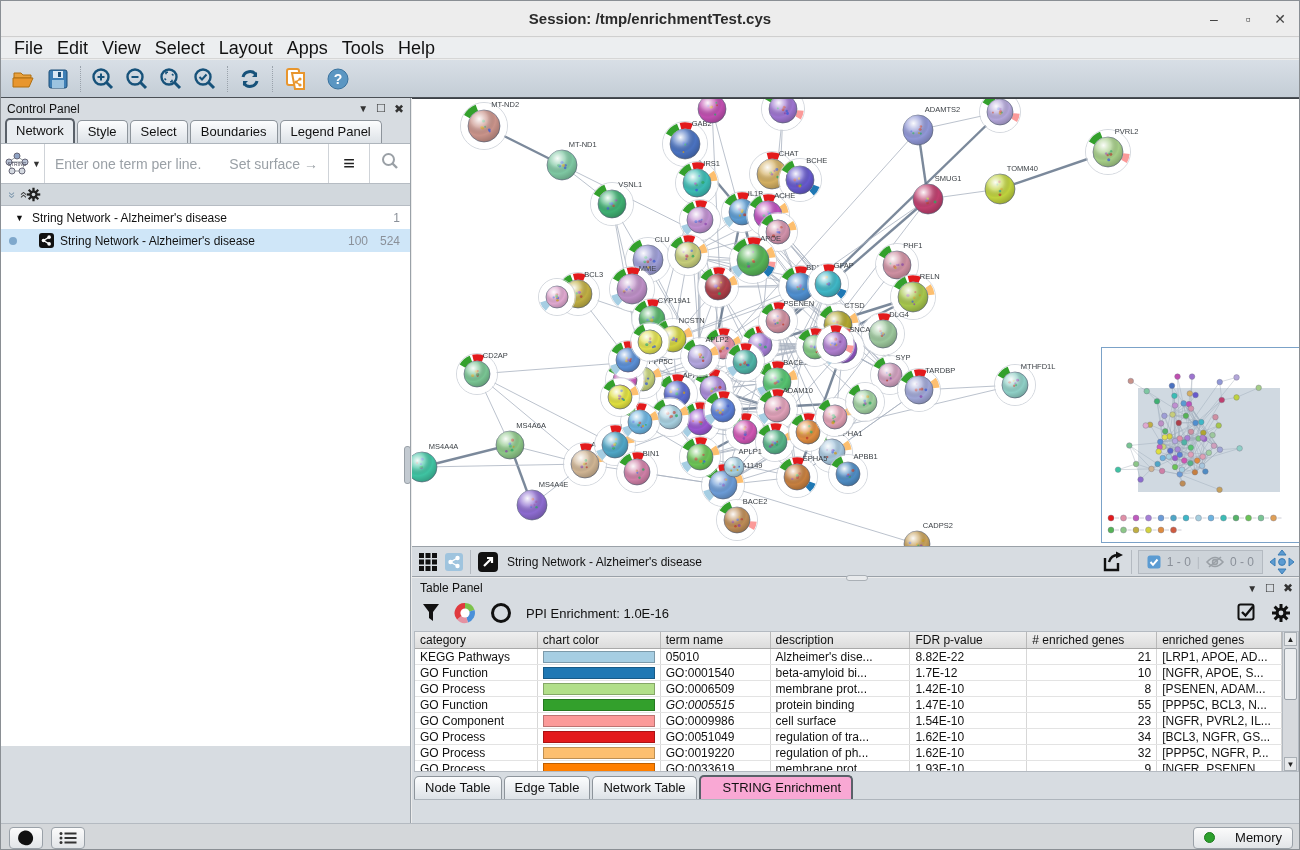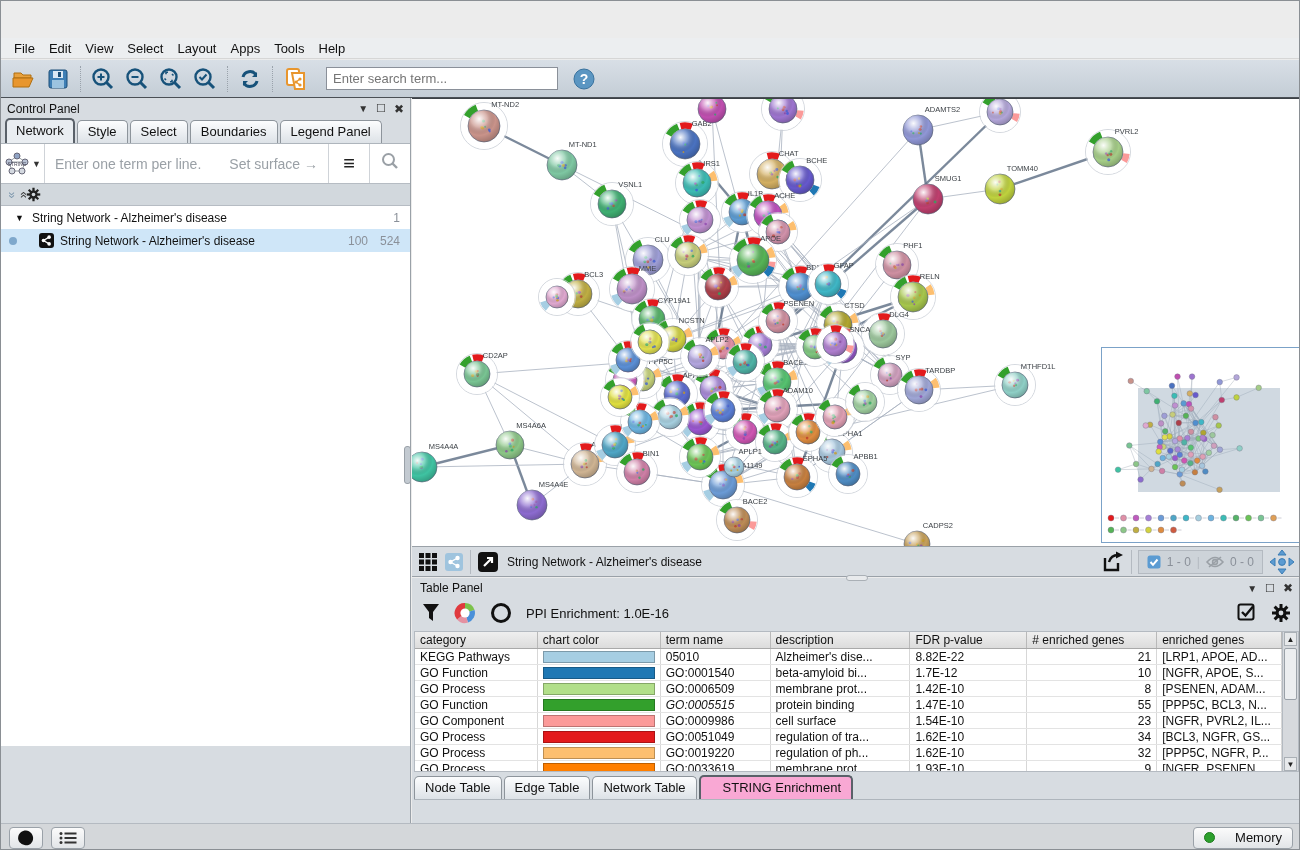--- a/index.html
+++ b/index.html
@@ -4,21 +4,21 @@
 <style>
   html,body{margin:0;padding:0;background:#9aa0a6;font-family:"Liberation Sans",sans-serif;}
   *{box-sizing:border-box;}
   #win{position:relative;width:1300px;height:850px;background:#ececec;overflow:hidden;border:1px solid #8a8f94;}
   
   #titlebar{position:absolute;left:0;top:0;width:100%;height:36px;background:#ededed;border-bottom:1px solid #cfcfcf;}
   #title{position:absolute;left:0;right:0;top:9px;text-align:center;font-size:15px;font-weight:bold;color:#2b2b2b;}
   .winctl{position:absolute;top:8px;width:22px;height:20px;color:#444;font-size:14px;text-align:center;line-height:20px;cursor:default;}
   
   #menubar{position:absolute;left:0;top:37px;width:100%;height:21px;background:#eceef0;border-bottom:1px solid #d6d6d6;display:flex;align-items:center;padding-left:6px;}
-  .menu-item{font-size:13px;color:#111;padding:0 7px;line-height:21px;}
+  .menu-item{font-size:18px;color:#111;padding:0 7px;line-height:21px;}
   
   #toolbar{position:absolute;left:0;top:59px;width:100%;height:38px;background:linear-gradient(#d8dfe6,#c4cdd6);border-bottom:1px solid #4a4f55;display:flex;align-items:center;padding-left:6px;}
   .tbtn{width:32px;height:30px;display:flex;align-items:center;justify-content:center;margin:0 1px;border-radius:3px;}
   .tsep{width:1px;height:26px;margin:0 5px;border-left:1px dotted #9aa2ab;}
   #search-box{margin-left:14px;width:232px;height:23px;border:1px solid #8a9099;background:#fff;font-size:13px;padding:2px 6px;color:#333;font-family:"Liberation Sans",sans-serif;}
   
   #main{position:absolute;left:0;top:97px;width:1300px;height:725px;}
   #left-panel{position:absolute;left:0;top:0;width:410px;height:725px;background:#d7dce1;border-right:1px solid #9aa1a8;}
   #cp-header{height:21px;display:flex;align-items:center;padding:0 6px;font-size:12px;color:#111;}
   #cp-header .hicons{margin-left:auto;display:flex;gap:8px;color:#333;font-size:10px;align-items:center;}
@@ -75,20 +75,26 @@
   #memory-btn{margin-left:auto;height:22px;background:linear-gradient(#fbfbfb,#e2e5e8);border:1px solid #9aa1a8;border-radius:4px;display:flex;align-items:center;gap:20px;padding:0 10px;font-size:13px;color:#111;}
   #memory-btn .dot{width:11px;height:11px;border-radius:50%;background:#2ca02c;border:1px solid #1d7a1d;}
   #lp-grip{position:absolute;left:403px;top:348px;width:7px;height:38px;background:#c3cad1;border:1px solid #9aa1a8;border-radius:3px;}
   svg text{font-family:"Liberation Sans",sans-serif;}
 </style>
 </head>
 <body>
 
 <div id="win">
 
+  <div id="titlebar">
+    <div id="title">Session: /tmp/enrichmentTest.cys</div>
+    <div class="winctl" style="right:74px">–</div>
+    <div class="winctl" style="right:40px">▫</div>
+    <div class="winctl" style="right:8px">✕</div>
+  </div>
 
   <div id="menubar">
       <span class="menu-item">File</span>
       <span class="menu-item">Edit</span>
       <span class="menu-item">View</span>
       <span class="menu-item">Select</span>
       <span class="menu-item">Layout</span>
       <span class="menu-item">Apps</span>
       <span class="menu-item">Tools</span>
       <span class="menu-item">Help</span>
@@ -152,21 +158,20 @@
     <div class="tbtn">
       <svg width="24" height="24" viewBox="0 0 24 24">
           <rect x="4" y="2" width="12" height="16" rx="2" fill="#fff" stroke="#e8962e" stroke-width="2"></rect>
           <path d="M9 6 h12 v16 h-9 z" fill="#fff" stroke="#e8962e" stroke-width="2"></path>
           <circle cx="17" cy="12" r="1.6" fill="#e8962e"></circle>
           <circle cx="13" cy="15" r="1.6" fill="#e8962e"></circle>
           <circle cx="17" cy="18" r="1.6" fill="#e8962e"></circle>
           <path d="M17 12 l-4 3 l4 3" stroke="#e8962e" stroke-width="1.4" fill="none"></path>
         </svg>
     </div>
-    <input id="search-box" placeholder="Enter search term..." style="">
     <div class="tbtn" style="margin-left:10px">
       <svg width="24" height="24" viewBox="0 0 24 24">
           <circle cx="12" cy="12" r="10" fill="#5b96c2" stroke="#39729e"></circle>
           <text x="12" y="17" text-anchor="middle" font-size="14" font-weight="bold" fill="#fff">?</text>
         </svg>
     </div>
   </div>
 
   <div id="main">
 

